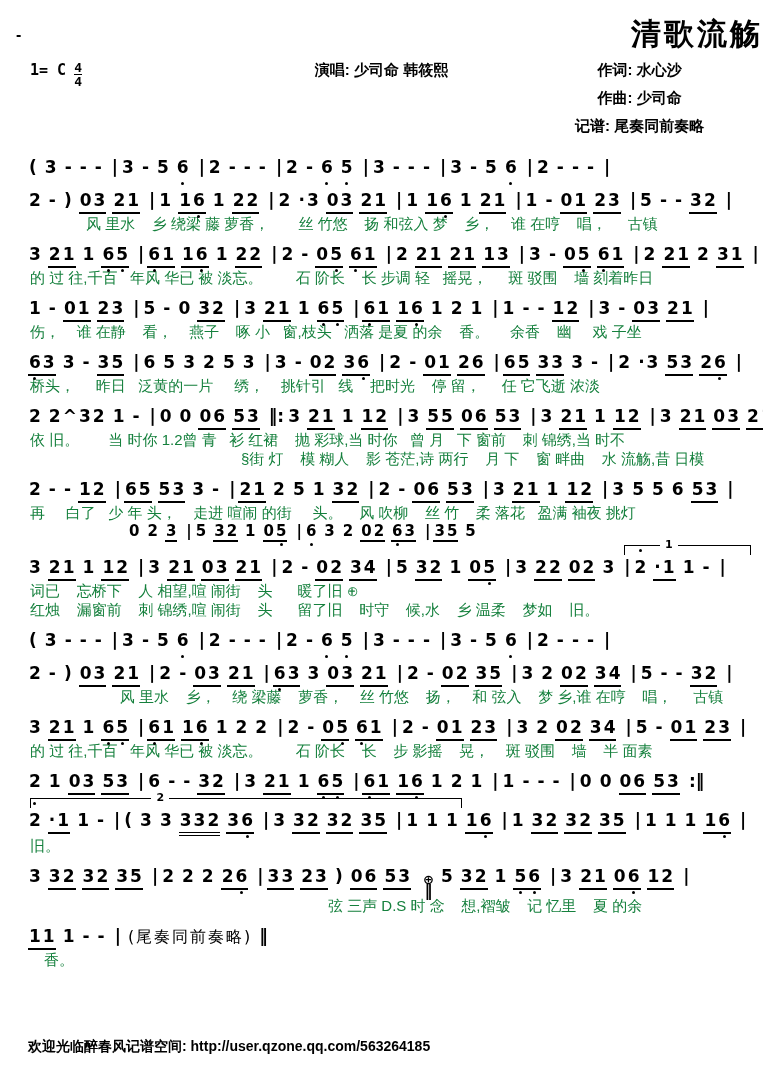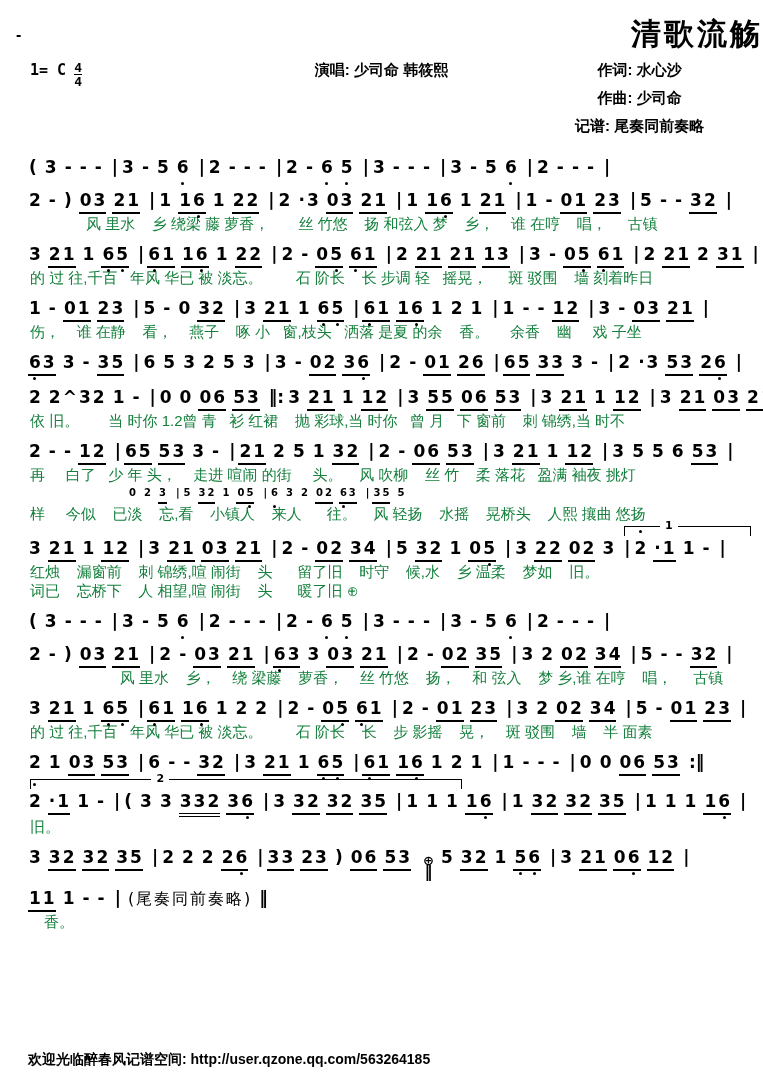--- a/index.html
+++ b/index.html
@@ -15,42 +15,42 @@
            line-height:13px;font-weight:bold;}
   .ts-bot{border-top:1.5px solid #000;}
   .performer{position:absolute;left:50%;transform:translateX(-50%);top:6px;font-weight:bold;text-align:center;}
   .credits{position:absolute;left:575px;top:6px;font-weight:bold;text-align:center;}
   .credits div{margin-bottom:9px;white-space:nowrap;}
   #score{padding:4px 6px 0 28px;}
   .line{position:relative;margin-bottom:9px;}
   .line.has-ending{margin-top:13px;}
   .nrow{font-family:"DejaVu Sans",sans-serif;font-weight:bold;font-size:17px;
         white-space:nowrap;line-height:24px;}
-  .nrow.small{font-size:10px;line-height:18px;}
+  .nrow.small{font-size:15px;line-height:18px;}
   .tk{display:inline-block;margin-right:6px;position:relative;}
   .tk .ch{display:inline-block;position:relative;padding:0 1px;}
   .u1{border-bottom:2px solid #000;}
   .u2{border-bottom:4px double #000;}
   .dotb::after{content:"";position:absolute;left:50%;bottom:-6px;width:3px;height:3px;
                margin-left:-1.5px;background:#000;border-radius:50%;}
   .dota::before{content:"";position:absolute;left:50%;top:-6px;width:3px;height:3px;
                 margin-left:-1.5px;background:#000;border-radius:50%;}
   .bar{margin:0 3px;}
   .note-text{font-size:16px;font-weight:normal;margin:0 4px;letter-spacing:2px;}
   .coda{display:inline-flex;flex-direction:column;align-items:center;margin:0 6px;
         vertical-align:-2px;line-height:11px;}
   .coda-sign{font-size:13px;}
   .coda-bar{font-size:16px;}
   .lrow{font-size:15px;white-space:pre;line-height:19px;color:#15803d;}
   .ending{position:absolute;height:9px;border:1.5px solid #000;border-bottom:none;top:-10px;}
   .ending.right{right:6px;width:125px;}
   .ending.left{left:2px;width:430px;}
   .ending-label{position:absolute;top:-8px;left:28%;background:#fff;padding:0 5px;
                 font-size:11px;font-weight:bold;font-family:"DejaVu Sans",sans-serif;}
-  .footer{position:absolute;left:28px;bottom:3px;font-size:14px;font-weight:bold;white-space:nowrap;}
+  .footer{position:absolute;left:28px;bottom:16px;font-size:14px;font-weight:bold;white-space:nowrap;}
 </style>
 </head>
 <body>
 
 <div id="page">
   <span class="dash">-</span>
   <div class="title">清歌流觞</div>
 
   <div class="header">
     <div class="keytime">
@@ -91,38 +91,39 @@
       <div class="line">
         <div class="nrow"><span class="tk"><span class="ch">3</span></span><span class="tk u1"><span class="ch">2</span><span class="ch">1</span></span><span class="tk"><span class="ch">1</span></span><span class="tk u1"><span class="ch dotb">6</span><span class="ch dotb">5</span></span><span class="tk bar">|</span><span class="tk u1"><span class="ch dotb">6</span><span class="ch">1</span></span><span class="tk u1"><span class="ch">1</span><span class="ch dotb">6</span></span><span class="tk"><span class="ch">1</span></span><span class="tk u1"><span class="ch">2</span><span class="ch">2</span></span><span class="tk bar">|</span><span class="tk"><span class="ch">2</span></span><span class="tk"><span class="ch">-</span></span><span class="tk u1"><span class="ch">0</span><span class="ch dotb">5</span></span><span class="tk u1"><span class="ch dotb">6</span><span class="ch">1</span></span><span class="tk bar">|</span><span class="tk"><span class="ch">2</span></span><span class="tk u1"><span class="ch">2</span><span class="ch">1</span></span><span class="tk u1"><span class="ch">2</span><span class="ch">1</span></span><span class="tk u1"><span class="ch">1</span><span class="ch">3</span></span><span class="tk bar">|</span><span class="tk"><span class="ch">3</span></span><span class="tk"><span class="ch">-</span></span><span class="tk u1"><span class="ch">0</span><span class="ch dotb">5</span></span><span class="tk u1"><span class="ch dotb">6</span><span class="ch">1</span></span><span class="tk bar">|</span><span class="tk"><span class="ch">2</span></span><span class="tk u1"><span class="ch">2</span><span class="ch">1</span></span><span class="tk"><span class="ch">2</span></span><span class="tk u1"><span class="ch">3</span><span class="ch">1</span></span><span class="tk bar">|</span></div>
         <div class="lrow" style="padding-left: 2px;">的 过 往,千百   年风 华已 被 淡忘。        石 阶长    长 步调 轻   摇晃，     斑 驳围    墙 刻着昨日</div>
       </div>
       <div class="line">
         <div class="nrow"><span class="tk"><span class="ch">1</span></span><span class="tk"><span class="ch">-</span></span><span class="tk u1"><span class="ch">0</span><span class="ch">1</span></span><span class="tk u1"><span class="ch">2</span><span class="ch">3</span></span><span class="tk bar">|</span><span class="tk"><span class="ch">5</span></span><span class="tk"><span class="ch">-</span></span><span class="tk"><span class="ch">0</span></span><span class="tk u1"><span class="ch">3</span><span class="ch">2</span></span><span class="tk bar">|</span><span class="tk"><span class="ch">3</span></span><span class="tk u1"><span class="ch">2</span><span class="ch">1</span></span><span class="tk"><span class="ch">1</span></span><span class="tk u1"><span class="ch dotb">6</span><span class="ch dotb">5</span></span><span class="tk bar">|</span><span class="tk u1"><span class="ch dotb">6</span><span class="ch">1</span></span><span class="tk u1"><span class="ch">1</span><span class="ch dotb">6</span></span><span class="tk"><span class="ch">1</span></span><span class="tk"><span class="ch">2</span></span><span class="tk"><span class="ch">1</span></span><span class="tk bar">|</span><span class="tk"><span class="ch">1</span></span><span class="tk"><span class="ch">-</span></span><span class="tk"><span class="ch">-</span></span><span class="tk u1"><span class="ch">1</span><span class="ch">2</span></span><span class="tk bar">|</span><span class="tk"><span class="ch">3</span></span><span class="tk"><span class="ch">-</span></span><span class="tk u1"><span class="ch">0</span><span class="ch">3</span></span><span class="tk u1"><span class="ch">2</span><span class="ch">1</span></span><span class="tk bar">|</span></div>
         <div class="lrow" style="padding-left: 2px;">伤，    谁 在静    看，    燕子    啄 小   窗,枝头   洒落 是夏 的余    香。     余香    幽     戏 子坐</div>
       </div>
       <div class="line">
         <div class="nrow"><span class="tk u1"><span class="ch dotb">6</span><span class="ch">3</span></span><span class="tk"><span class="ch">3</span></span><span class="tk"><span class="ch">-</span></span><span class="tk u1"><span class="ch">3</span><span class="ch">5</span></span><span class="tk bar">|</span><span class="tk"><span class="ch">6</span></span><span class="tk"><span class="ch">5</span></span><span class="tk"><span class="ch">3</span></span><span class="tk"><span class="ch">2</span></span><span class="tk"><span class="ch">5</span></span><span class="tk"><span class="ch">3</span></span><span class="tk bar">|</span><span class="tk"><span class="ch">3</span></span><span class="tk"><span class="ch">-</span></span><span class="tk u1"><span class="ch">0</span><span class="ch">2</span></span><span class="tk u1"><span class="ch">3</span><span class="ch dotb">6</span></span><span class="tk bar">|</span><span class="tk"><span class="ch">2</span></span><span class="tk"><span class="ch">-</span></span><span class="tk u1"><span class="ch">0</span><span class="ch">1</span></span><span class="tk u1"><span class="ch">2</span><span class="ch">6</span></span><span class="tk bar">|</span><span class="tk u1"><span class="ch">6</span><span class="ch">5</span></span><span class="tk u1"><span class="ch">3</span><span class="ch">3</span></span><span class="tk"><span class="ch">3</span></span><span class="tk"><span class="ch">-</span></span><span class="tk bar">|</span><span class="tk"><span class="ch">2</span></span><span class="tk"><span class="ch">·</span><span class="ch">3</span></span><span class="tk u1"><span class="ch">5</span><span class="ch">3</span></span><span class="tk u1"><span class="ch">2</span><span class="ch dotb">6</span></span><span class="tk bar">|</span></div>
+        <div class="lrow" style="padding-left: 2px;">桥头，     昨日   泛黄的一片     绣，    挑针引   线    把时光    停 留，     任 它飞逝 浓淡</div>
       </div>
       <div class="line">
         <div class="nrow"><span class="tk"><span class="ch">2</span></span><span class="tk"><span class="ch">2</span><span class="ch">^</span><span class="ch">3</span><span class="ch">2</span></span><span class="tk"><span class="ch">1</span></span><span class="tk"><span class="ch">-</span></span><span class="tk bar">|</span><span class="tk"><span class="ch">0</span></span><span class="tk"><span class="ch">0</span></span><span class="tk u1"><span class="ch">0</span><span class="ch">6</span></span><span class="tk u1"><span class="ch">5</span><span class="ch">3</span></span><span class="tk bar">‖:</span><span class="tk"><span class="ch">3</span></span><span class="tk u1"><span class="ch">2</span><span class="ch">1</span></span><span class="tk"><span class="ch">1</span></span><span class="tk u1"><span class="ch">1</span><span class="ch">2</span></span><span class="tk bar">|</span><span class="tk"><span class="ch">3</span></span><span class="tk u1"><span class="ch">5</span><span class="ch">5</span></span><span class="tk u1"><span class="ch">0</span><span class="ch">6</span></span><span class="tk u1"><span class="ch">5</span><span class="ch">3</span></span><span class="tk bar">|</span><span class="tk"><span class="ch">3</span></span><span class="tk u1"><span class="ch">2</span><span class="ch">1</span></span><span class="tk"><span class="ch">1</span></span><span class="tk u1"><span class="ch">1</span><span class="ch">2</span></span><span class="tk bar">|</span><span class="tk"><span class="ch">3</span></span><span class="tk u1"><span class="ch">2</span><span class="ch">1</span></span><span class="tk u1"><span class="ch">0</span><span class="ch">3</span></span><span class="tk u1"><span class="ch">2</span><span class="ch">1</span></span></div>
         <div class="lrow" style="padding-left: 2px;">依 旧。       当 时你 1.2曾 青   衫 红裙    抛 彩球,当 时你   曾 月   下 窗前    刺 锦绣,当 时不</div>
+        <div class="lrow" style="padding-left: 213px;">§街 灯    模 糊人    影 苍茫,诗 两行    月 下    窗 畔曲    水 流觞,昔 日模</div>
       </div>
       <div class="line">
         <div class="nrow"><span class="tk"><span class="ch">2</span></span><span class="tk"><span class="ch">-</span></span><span class="tk"><span class="ch">-</span></span><span class="tk u1"><span class="ch">1</span><span class="ch">2</span></span><span class="tk bar">|</span><span class="tk u1"><span class="ch">6</span><span class="ch">5</span></span><span class="tk u1"><span class="ch">5</span><span class="ch">3</span></span><span class="tk"><span class="ch">3</span></span><span class="tk"><span class="ch">-</span></span><span class="tk bar">|</span><span class="tk u1"><span class="ch">2</span><span class="ch">1</span></span><span class="tk"><span class="ch">2</span></span><span class="tk"><span class="ch">5</span></span><span class="tk"><span class="ch">1</span></span><span class="tk u1"><span class="ch">3</span><span class="ch">2</span></span><span class="tk bar">|</span><span class="tk"><span class="ch">2</span></span><span class="tk"><span class="ch">-</span></span><span class="tk u1"><span class="ch">0</span><span class="ch">6</span></span><span class="tk u1"><span class="ch">5</span><span class="ch">3</span></span><span class="tk bar">|</span><span class="tk"><span class="ch">3</span></span><span class="tk u1"><span class="ch">2</span><span class="ch">1</span></span><span class="tk"><span class="ch">1</span></span><span class="tk u1"><span class="ch">1</span><span class="ch">2</span></span><span class="tk bar">|</span><span class="tk"><span class="ch">3</span></span><span class="tk"><span class="ch">5</span></span><span class="tk"><span class="ch">5</span></span><span class="tk"><span class="ch">6</span></span><span class="tk u1"><span class="ch">5</span><span class="ch">3</span></span><span class="tk bar">|</span></div>
         <div class="lrow" style="padding-left: 2px;">再     白了   少 年 头，    走进 喧闹 的街     头。    风 吹柳    丝 竹    柔 落花   盈满 袖夜 挑灯</div>
         <div class="nrow small" style="padding-left: 100px;"><span class="tk"><span class="ch">0</span></span><span class="tk"><span class="ch">2</span></span><span class="tk u1"><span class="ch">3</span></span><span class="tk bar">|</span><span class="tk"><span class="ch">5</span></span><span class="tk u1"><span class="ch">3</span><span class="ch">2</span></span><span class="tk"><span class="ch">1</span></span><span class="tk u1"><span class="ch">0</span><span class="ch dotb">5</span></span><span class="tk bar">|</span><span class="tk"><span class="ch dotb">6</span></span><span class="tk"><span class="ch">3</span></span><span class="tk"><span class="ch">2</span></span><span class="tk u1"><span class="ch">0</span><span class="ch">2</span></span><span class="tk u1"><span class="ch dotb">6</span><span class="ch">3</span></span><span class="tk bar">|</span><span class="tk u1"><span class="ch">3</span><span class="ch">5</span></span><span class="tk"><span class="ch">5</span></span></div>
-        <div class="lrow" style="padding-left: 2px;">样     今似    已淡    忘,看    小镇人    来人      往。    风 轻扬    水摇    晃桥头    人熙 攘曲 悠扬</div>
       </div>
       <div class="line has-ending">
         <div class="ending right">
           <span class="ending-label">1</span>
         </div>
         <div class="nrow"><span class="tk"><span class="ch">3</span></span><span class="tk u1"><span class="ch">2</span><span class="ch">1</span></span><span class="tk"><span class="ch">1</span></span><span class="tk u1"><span class="ch">1</span><span class="ch">2</span></span><span class="tk bar">|</span><span class="tk"><span class="ch">3</span></span><span class="tk u1"><span class="ch">2</span><span class="ch">1</span></span><span class="tk u1"><span class="ch">0</span><span class="ch">3</span></span><span class="tk u1"><span class="ch">2</span><span class="ch">1</span></span><span class="tk bar">|</span><span class="tk"><span class="ch">2</span></span><span class="tk"><span class="ch">-</span></span><span class="tk u1"><span class="ch">0</span><span class="ch">2</span></span><span class="tk u1"><span class="ch">3</span><span class="ch">4</span></span><span class="tk bar">|</span><span class="tk"><span class="ch">5</span></span><span class="tk u1"><span class="ch">3</span><span class="ch">2</span></span><span class="tk"><span class="ch">1</span></span><span class="tk u1"><span class="ch">0</span><span class="ch dotb">5</span></span><span class="tk bar">|</span><span class="tk"><span class="ch">3</span></span><span class="tk u1"><span class="ch">2</span><span class="ch">2</span></span><span class="tk u1"><span class="ch">0</span><span class="ch">2</span></span><span class="tk"><span class="ch">3</span></span><span class="tk bar">|</span><span class="tk"><span class="ch dota">2</span></span><span class="tk u1"><span class="ch">·</span><span class="ch">1</span></span><span class="tk"><span class="ch">1</span></span><span class="tk"><span class="ch">-</span></span><span class="tk bar">|</span></div>
+        <div class="lrow" style="padding-left: 2px;">词已    忘桥下    人 相望,喧 闹街    头      暖了旧 ⊕</div>
         <div class="lrow" style="padding-left: 2px;">红烛    漏窗前    刺 锦绣,喧 闹街    头      留了旧    时守    候,水    乡 温柔    梦如    旧。</div>
-        <div class="lrow" style="padding-left: 2px;">词已    忘桥下    人 相望,喧 闹街    头      暖了旧 ⊕</div>
       </div>
       <div class="line">
         <div class="nrow"><span class="tk"><span class="ch">(</span></span><span class="tk"><span class="ch">3</span></span><span class="tk"><span class="ch">-</span></span><span class="tk"><span class="ch">-</span></span><span class="tk"><span class="ch">-</span></span><span class="tk bar">|</span><span class="tk"><span class="ch">3</span></span><span class="tk"><span class="ch">-</span></span><span class="tk"><span class="ch">5</span></span><span class="tk"><span class="ch dotb">6</span></span><span class="tk bar">|</span><span class="tk"><span class="ch">2</span></span><span class="tk"><span class="ch">-</span></span><span class="tk"><span class="ch">-</span></span><span class="tk"><span class="ch">-</span></span><span class="tk bar">|</span><span class="tk"><span class="ch">2</span></span><span class="tk"><span class="ch">-</span></span><span class="tk"><span class="ch dotb">6</span></span><span class="tk"><span class="ch dotb">5</span></span><span class="tk bar">|</span><span class="tk"><span class="ch">3</span></span><span class="tk"><span class="ch">-</span></span><span class="tk"><span class="ch">-</span></span><span class="tk"><span class="ch">-</span></span><span class="tk bar">|</span><span class="tk"><span class="ch">3</span></span><span class="tk"><span class="ch">-</span></span><span class="tk"><span class="ch">5</span></span><span class="tk"><span class="ch dotb">6</span></span><span class="tk bar">|</span><span class="tk"><span class="ch">2</span></span><span class="tk"><span class="ch">-</span></span><span class="tk"><span class="ch">-</span></span><span class="tk"><span class="ch">-</span></span><span class="tk bar">|</span></div>
       </div>
       <div class="line">
         <div class="nrow"><span class="tk"><span class="ch">2</span></span><span class="tk"><span class="ch">-</span></span><span class="tk"><span class="ch">)</span></span><span class="tk u1"><span class="ch">0</span><span class="ch">3</span></span><span class="tk u1"><span class="ch">2</span><span class="ch">1</span></span><span class="tk bar">|</span><span class="tk"><span class="ch">2</span></span><span class="tk"><span class="ch">-</span></span><span class="tk u1"><span class="ch">0</span><span class="ch">3</span></span><span class="tk u1"><span class="ch">2</span><span class="ch">1</span></span><span class="tk bar">|</span><span class="tk u1"><span class="ch dotb">6</span><span class="ch">3</span></span><span class="tk"><span class="ch">3</span></span><span class="tk u1"><span class="ch">0</span><span class="ch">3</span></span><span class="tk u1"><span class="ch">2</span><span class="ch">1</span></span><span class="tk bar">|</span><span class="tk"><span class="ch">2</span></span><span class="tk"><span class="ch">-</span></span><span class="tk u1"><span class="ch">0</span><span class="ch">2</span></span><span class="tk u1"><span class="ch">3</span><span class="ch">5</span></span><span class="tk bar">|</span><span class="tk"><span class="ch">3</span></span><span class="tk"><span class="ch">2</span></span><span class="tk u1"><span class="ch">0</span><span class="ch">2</span></span><span class="tk u1"><span class="ch">3</span><span class="ch">4</span></span><span class="tk bar">|</span><span class="tk"><span class="ch">5</span></span><span class="tk"><span class="ch">-</span></span><span class="tk"><span class="ch">-</span></span><span class="tk u1"><span class="ch">3</span><span class="ch">2</span></span><span class="tk bar">|</span></div>
         <div class="lrow" style="padding-left: 58px; text-align: center;">风 里水    乡，    绕 梁藤    萝香，    丝 竹悠    扬，    和 弦入    梦 乡,谁 在哼    唱，     古镇</div>
       </div>
       <div class="line">
         <div class="nrow"><span class="tk"><span class="ch">3</span></span><span class="tk u1"><span class="ch">2</span><span class="ch">1</span></span><span class="tk"><span class="ch">1</span></span><span class="tk u1"><span class="ch dotb">6</span><span class="ch dotb">5</span></span><span class="tk bar">|</span><span class="tk u1"><span class="ch dotb">6</span><span class="ch">1</span></span><span class="tk u1"><span class="ch">1</span><span class="ch dotb">6</span></span><span class="tk"><span class="ch">1</span></span><span class="tk"><span class="ch">2</span></span><span class="tk"><span class="ch">2</span></span><span class="tk bar">|</span><span class="tk"><span class="ch">2</span></span><span class="tk"><span class="ch">-</span></span><span class="tk u1"><span class="ch">0</span><span class="ch dotb">5</span></span><span class="tk u1"><span class="ch dotb">6</span><span class="ch">1</span></span><span class="tk bar">|</span><span class="tk"><span class="ch">2</span></span><span class="tk"><span class="ch">-</span></span><span class="tk u1"><span class="ch">0</span><span class="ch">1</span></span><span class="tk u1"><span class="ch">2</span><span class="ch">3</span></span><span class="tk bar">|</span><span class="tk"><span class="ch">3</span></span><span class="tk"><span class="ch">2</span></span><span class="tk u1"><span class="ch">0</span><span class="ch">2</span></span><span class="tk u1"><span class="ch">3</span><span class="ch">4</span></span><span class="tk bar">|</span><span class="tk"><span class="ch">5</span></span><span class="tk"><span class="ch">-</span></span><span class="tk u1"><span class="ch">0</span><span class="ch">1</span></span><span class="tk u1"><span class="ch">2</span><span class="ch">3</span></span><span class="tk bar">|</span></div>
@@ -136,20 +137,21 @@
           <span class="ending-label">2</span>
         </div>
         <div class="nrow"><span class="tk"><span class="ch dota">2</span></span><span class="tk u1"><span class="ch">·</span><span class="ch">1</span></span><span class="tk"><span class="ch">1</span></span><span class="tk"><span class="ch">-</span></span><span class="tk bar">|</span><span class="tk"><span class="ch">(</span></span><span class="tk"><span class="ch">3</span></span><span class="tk"><span class="ch">3</span></span><span class="tk u2"><span class="ch">3</span><span class="ch">3</span><span class="ch">2</span></span><span class="tk u1"><span class="ch">3</span><span class="ch dotb">6</span></span><span class="tk bar">|</span><span class="tk"><span class="ch">3</span></span><span class="tk u1"><span class="ch">3</span><span class="ch">2</span></span><span class="tk u1"><span class="ch">3</span><span class="ch">2</span></span><span class="tk u1"><span class="ch">3</span><span class="ch">5</span></span><span class="tk bar">|</span><span class="tk"><span class="ch">1</span></span><span class="tk"><span class="ch">1</span></span><span class="tk"><span class="ch">1</span></span><span class="tk u1"><span class="ch">1</span><span class="ch dotb">6</span></span><span class="tk bar">|</span><span class="tk"><span class="ch">1</span></span><span class="tk u1"><span class="ch">3</span><span class="ch">2</span></span><span class="tk u1"><span class="ch">3</span><span class="ch">2</span></span><span class="tk u1"><span class="ch">3</span><span class="ch">5</span></span><span class="tk bar">|</span><span class="tk"><span class="ch">1</span></span><span class="tk"><span class="ch">1</span></span><span class="tk"><span class="ch">1</span></span><span class="tk u1"><span class="ch">1</span><span class="ch dotb">6</span></span><span class="tk bar">|</span></div>
         <div class="lrow" style="padding-left: 2px;">旧。</div>
       </div>
       <div class="line">
         <div class="nrow"><span class="tk"><span class="ch">3</span></span><span class="tk u1"><span class="ch">3</span><span class="ch">2</span></span><span class="tk u1"><span class="ch">3</span><span class="ch">2</span></span><span class="tk u1"><span class="ch">3</span><span class="ch">5</span></span><span class="tk bar">|</span><span class="tk"><span class="ch">2</span></span><span class="tk"><span class="ch">2</span></span><span class="tk"><span class="ch">2</span></span><span class="tk u1"><span class="ch">2</span><span class="ch dotb">6</span></span><span class="tk bar">|</span><span class="tk u1"><span class="ch">3</span><span class="ch">3</span></span><span class="tk u1"><span class="ch">2</span><span class="ch">3</span></span><span class="tk"><span class="ch">)</span></span><span class="tk u1"><span class="ch">0</span><span class="ch">6</span></span><span class="tk u1"><span class="ch">5</span><span class="ch">3</span></span><span class="coda">
             <span class="coda-sign">⊕</span>
             <span class="coda-bar">‖</span>
           </span><span class="tk"><span class="ch">5</span></span><span class="tk u1"><span class="ch">3</span><span class="ch">2</span></span><span class="tk"><span class="ch">1</span></span><span class="tk u1"><span class="ch dotb">5</span><span class="ch dotb">6</span></span><span class="tk bar">|</span><span class="tk"><span class="ch">3</span></span><span class="tk u1"><span class="ch">2</span><span class="ch">1</span></span><span class="tk u1"><span class="ch">0</span><span class="ch dotb">6</span></span><span class="tk u1"><span class="ch">1</span><span class="ch">2</span></span><span class="tk bar">|</span></div>
+        <div class="lrow" style="padding-left: 300px;">弦 三声 D.S 时 念    想,褶皱    记 忆里    夏 的余</div>
       </div>
       <div class="line">
         <div class="nrow"><span class="tk u1"><span class="ch">1</span><span class="ch">1</span></span><span class="tk"><span class="ch">1</span></span><span class="tk"><span class="ch">-</span></span><span class="tk"><span class="ch">-</span></span><span class="tk bar">|</span><span class="tk note-text">(尾奏同前奏略)</span><span class="tk bar">‖</span></div>
         <div class="lrow" style="padding-left: 16px;">香。</div>
       </div>
     </div>
 
   <div class="footer">
     <span>欢迎光临醉春风记谱空间:</span>
     <span>http://user.qzone.qq.com/563264185</span>

